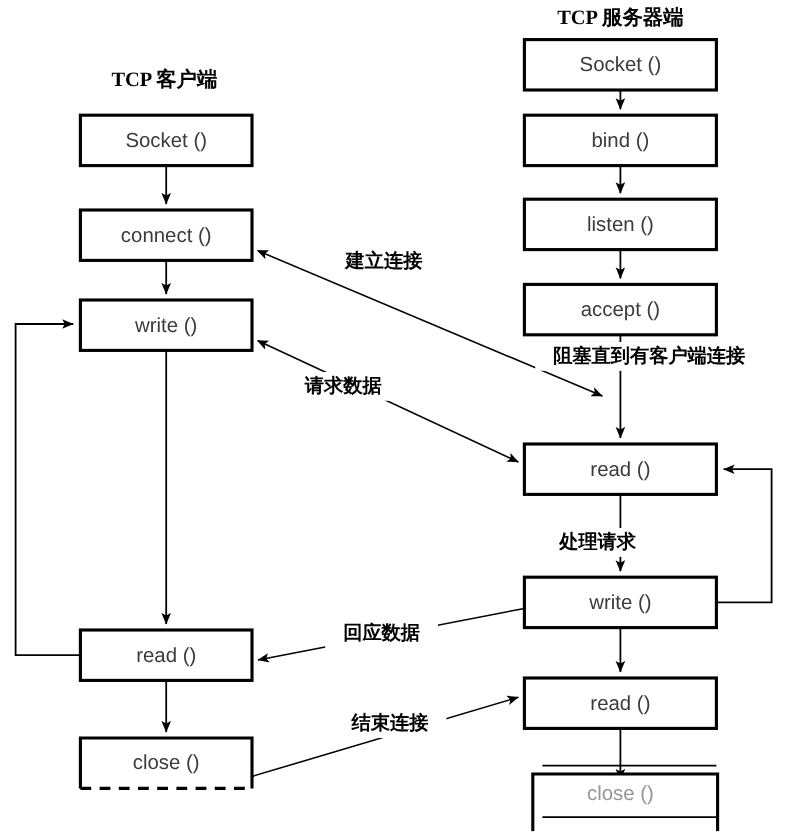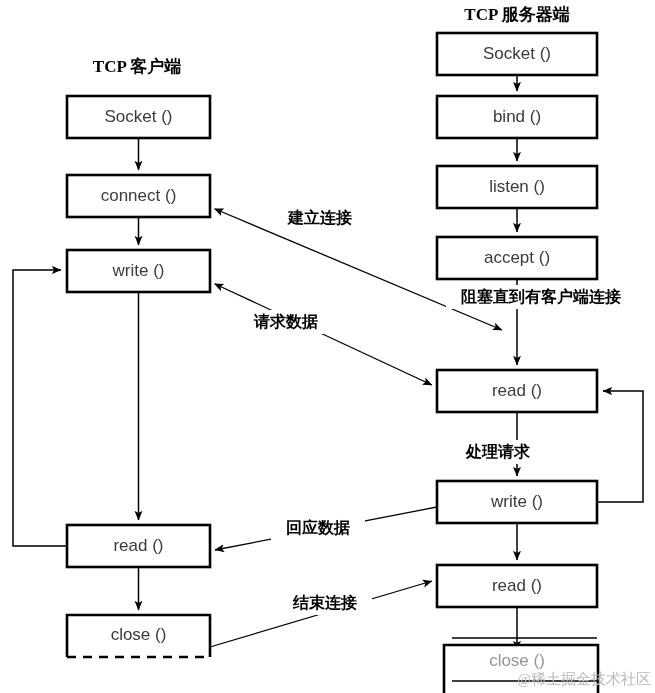--- a/index.html
+++ b/index.html
@@ -235,15 +235,14 @@
       </g>
 
       <g>
         <rect x="278" y="591" width="94" height="24" fill="#ffffff"></rect>
         <text class="edge-label" x="325" y="604">结束连接</text>
       </g>
 
     </g>
   </svg>
 
-  <div class="watermark">@稀土掘金技术社区</div>
 
 </div>
 
 </body></html>

